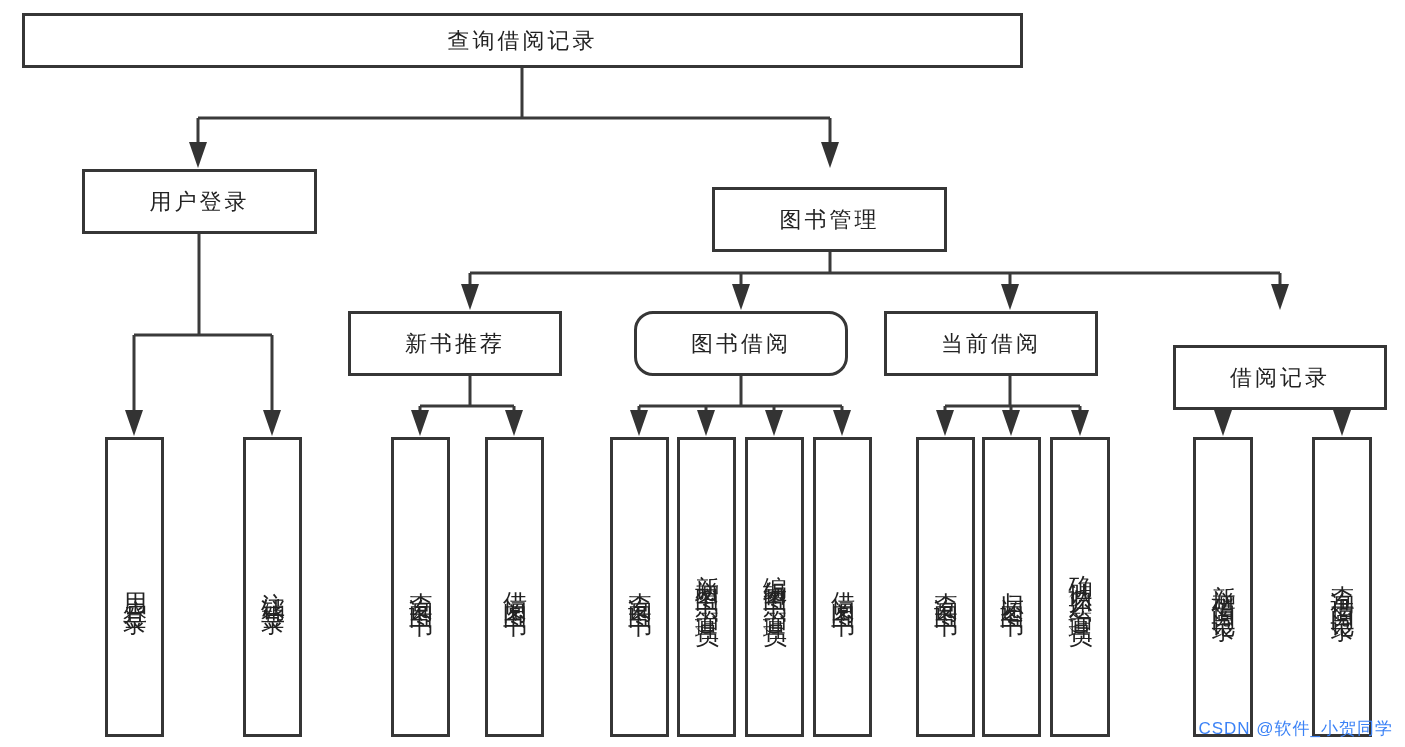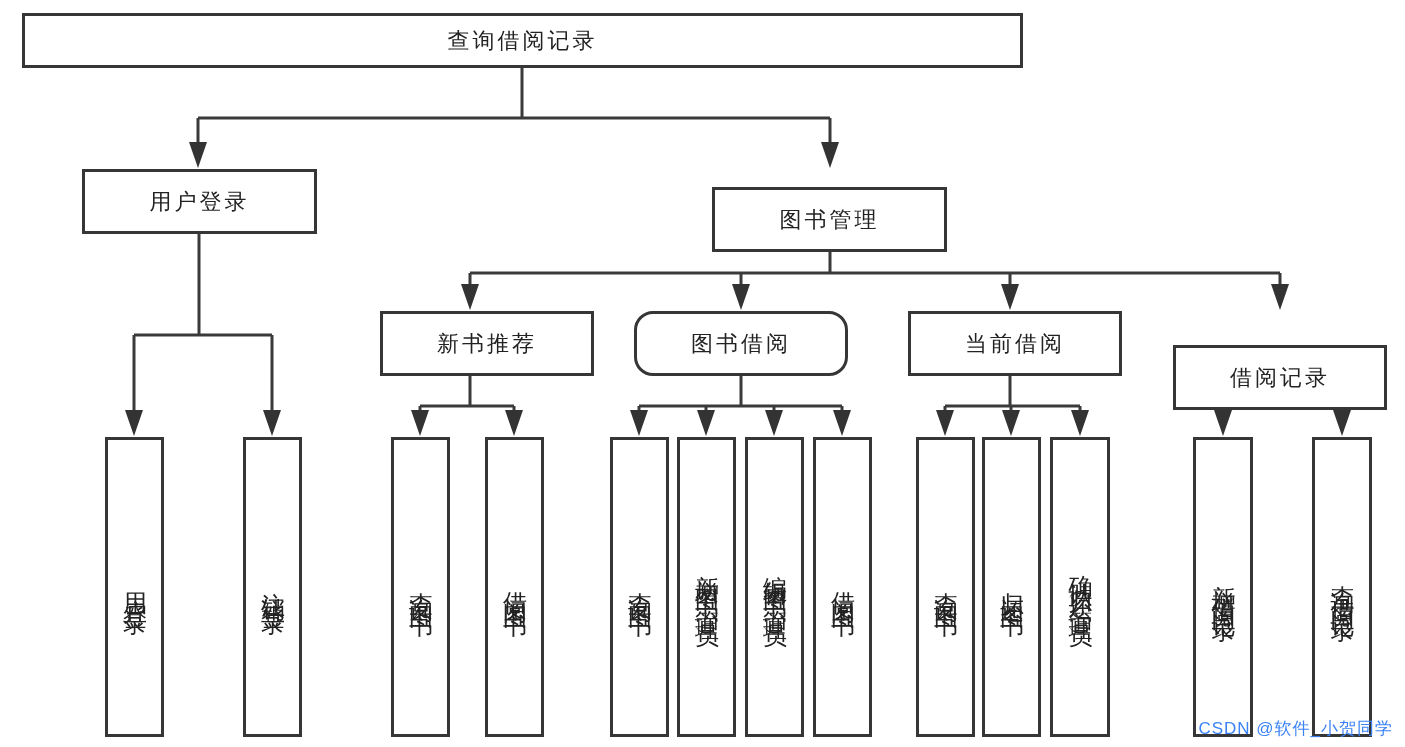--- a/index.html
+++ b/index.html
@@ -26,22 +26,22 @@
     position:absolute;right:12px;bottom:7px;z-index:5;
     font-size:17px;color:#3b82f6;letter-spacing:1px;white-space:nowrap;
   }
   
   #n-root{left:22px;top:13px;width:1001px;height:55px;}
   
   #n-user-login{left:82px;top:169px;width:235px;height:65px;}
   #n-book-mgmt{left:712px;top:187px;width:235px;height:65px;}
   
   .lv3{top:311px;width:214px;height:65px;}
-  #n-new-rec{left:380px;} #n-book-borrow{left:634px;border-radius:19px;}
-  #n-cur-borrow{left:908px;justify-content:center;} #n-borrow-rec{left:1173px;margin-top:34px;}
+  #n-new-rec{left:348px;} #n-book-borrow{left:634px;border-radius:19px;}
+  #n-cur-borrow{left:884px;justify-content:center;} #n-borrow-rec{left:1173px;margin-top:34px;}
   
   .lv4{top:437px;width:59px;height:300px;}
   #n-ul-login{left:105px;} #n-ul-logout{left:243px;}
   #n-nbr-query{left:391px;} #n-nbr-borrow{left:485px;}
   #n-bb-query{left:610px;} #n-bb-add{left:677px;}
   #n-bb-edit{left:745px;} #n-bb-borrow{left:813px;}
   #n-cb-query{left:916px;} #n-cb-return{left:982px;}
   #n-cb-confirm{left:1050px;width:60px;}
   #n-br-add{left:1193px;width:60px;} #n-br-query{left:1312px;width:60px;}
 </style>

